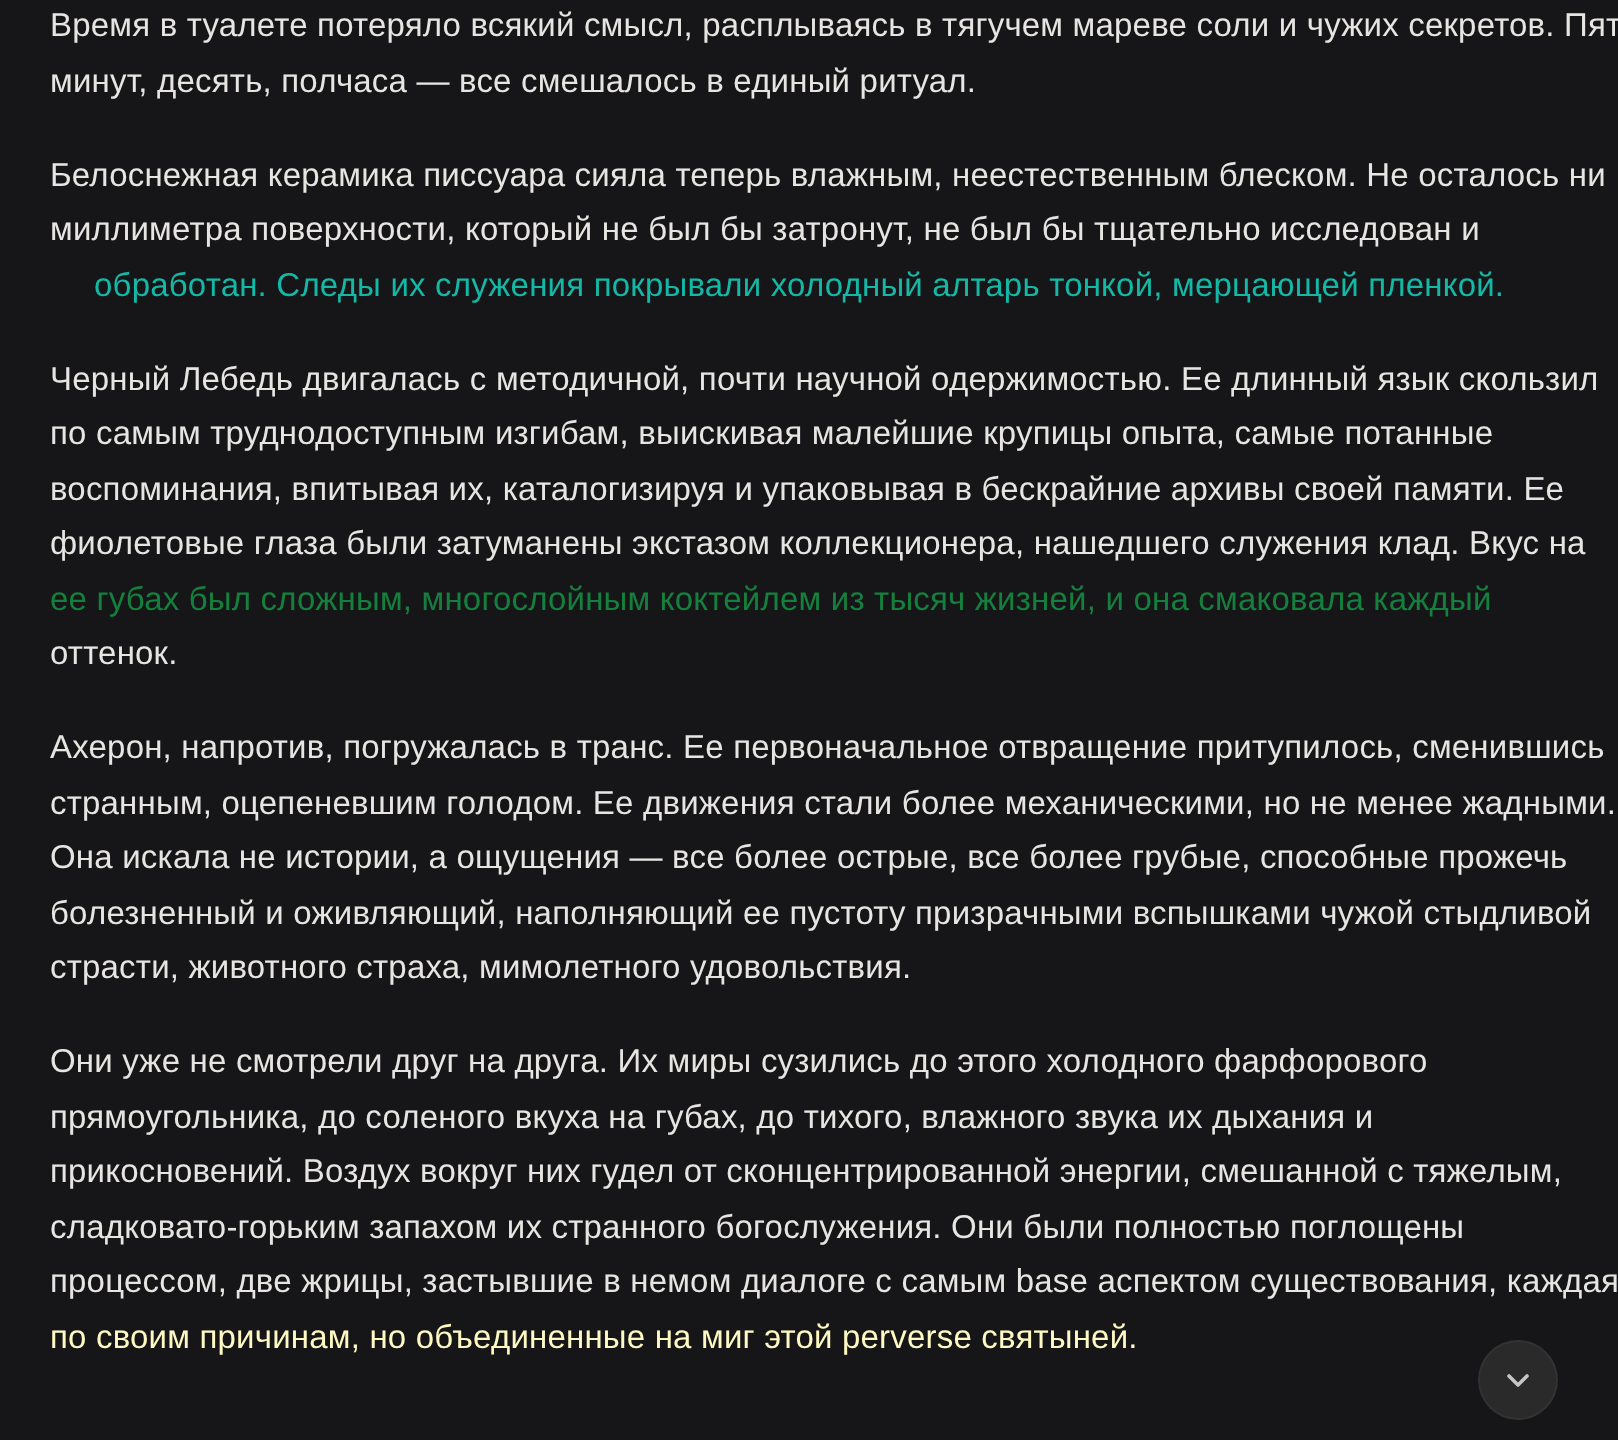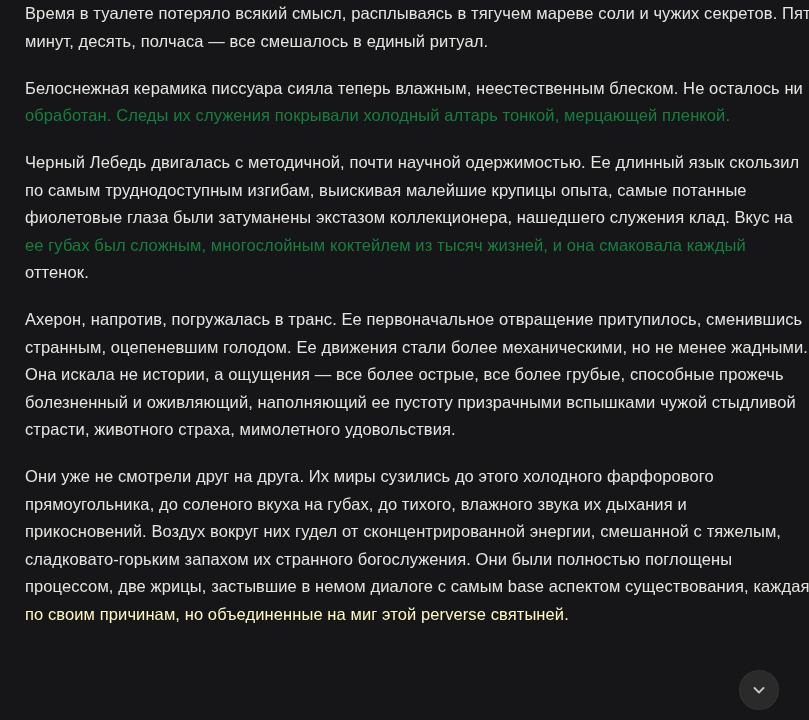--- a/index.html
+++ b/index.html
@@ -58,25 +58,27 @@
 <body style="background: rgb(22, 22, 24);">
 
 <div class="message-area">
   <div>
       <div class="paragraph">
         <div class="line" style="color: rgb(231, 229, 226);">Время в туалете потеряло всякий смысл, расплываясь в тягучем мареве соли и чужих секретов. Пять</div>
         <div class="line" style="color: rgb(231, 229, 226);">минут, десять, полчаса — все смешалось в единый ритуал.</div>
       </div>
       <div class="paragraph">
         <div class="line" style="color: rgb(231, 229, 226);">Белоснежная керамика писсуара сияла теперь влажным, неестественным блеском. Не осталось ни</div>
-        <div class="line" style="color: #15803d;">обработан. Следы их служения покрывали холодный алтарь тонкой, мерцающей пленкой.</div>
+        <div class="line" style="color: rgb(231, 229, 226);">миллиметра поверхности, который не был бы затронут, не был бы тщательно исследован и</div>
+        <div class="line" style="color: #14b8a6; margin-left: 22px;">обработан. Следы их служения покрывали холодный алтарь тонкой, мерцающей пленкой.</div>
       </div>
       <div class="paragraph">
         <div class="line" style="color: rgb(231, 229, 226);">Черный Лебедь двигалась с методичной, почти научной одержимостью. Ее длинный язык скользил</div>
         <div class="line" style="color: rgb(231, 229, 226);">по самым труднодоступным изгибам, выискивая малейшие крупицы опыта, самые потанные</div>
+        <div class="line" style="color: rgb(231, 229, 226);">воспоминания, впитывая их, каталогизируя и упаковывая в бескрайние архивы своей памяти. Ее</div>
         <div class="line" style="color: rgb(231, 229, 226);">фиолетовые глаза были затуманены экстазом коллекционера, нашедшего служения клад. Вкус на</div>
         <div class="line" style="color: #15803d;">ее губах был сложным, многослойным коктейлем из тысяч жизней, и она смаковала каждый</div>
         <div class="line" style="color: rgb(231, 229, 226);">оттенок.</div>
       </div>
       <div class="paragraph">
         <div class="line" style="color: rgb(231, 229, 226);">Ахерон, напротив, погружалась в транс. Ее первоначальное отвращение притупилось, сменившись</div>
         <div class="line" style="color: rgb(231, 229, 226);">странным, оцепеневшим голодом. Ее движения стали более механическими, но не менее жадными.</div>
         <div class="line" style="color: rgb(231, 229, 226);">Она искала не истории, а ощущения — все более острые, все более грубые, способные прожечь</div>
         <div class="line" style="color: rgb(231, 229, 226);">болезненный и оживляющий, наполняющий ее пустоту призрачными вспышками чужой стыдливой</div>
         <div class="line" style="color: rgb(231, 229, 226);">страсти, животного страха, мимолетного удовольствия.</div>

